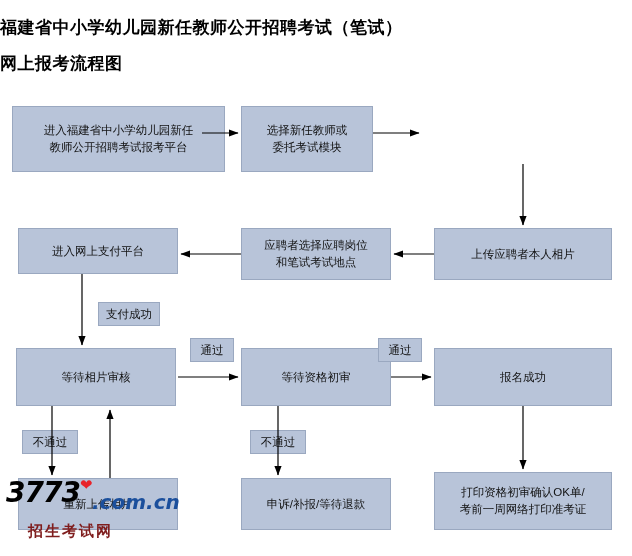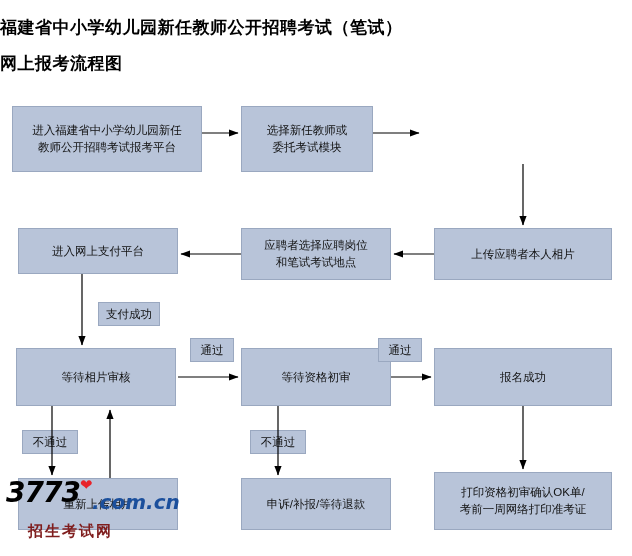--- a/index.html
+++ b/index.html
@@ -116,21 +116,21 @@
   }
 </style>
 </head>
 <body>
 
 <div id="stage">
 
   <div class="title t1">福建省中小学幼儿园新任教师公开招聘考试（笔试）</div>
   <div class="title t2">网上报考流程图</div>
 
-  <div class="box" style="left:12px; top:106px; width:190px; height:66px;">进入福建省中小学幼儿园新任
+  <div class="box" style="left:12px; top:106px; width:213px; height:66px;">进入福建省中小学幼儿园新任
 教师公开招聘考试报考平台</div>
 
   <div class="box" style="left:241px; top:106px; width:132px; height:66px;">选择新任教师或
 委托考试模块</div>
 
 
   <div class="box" style="left:434px; top:228px; width:178px; height:52px;">上传应聘者本人相片</div>
 
   <div class="box" style="left:241px; top:228px; width:150px; height:52px;">应聘者选择应聘岗位
 和笔试考试地点</div>

